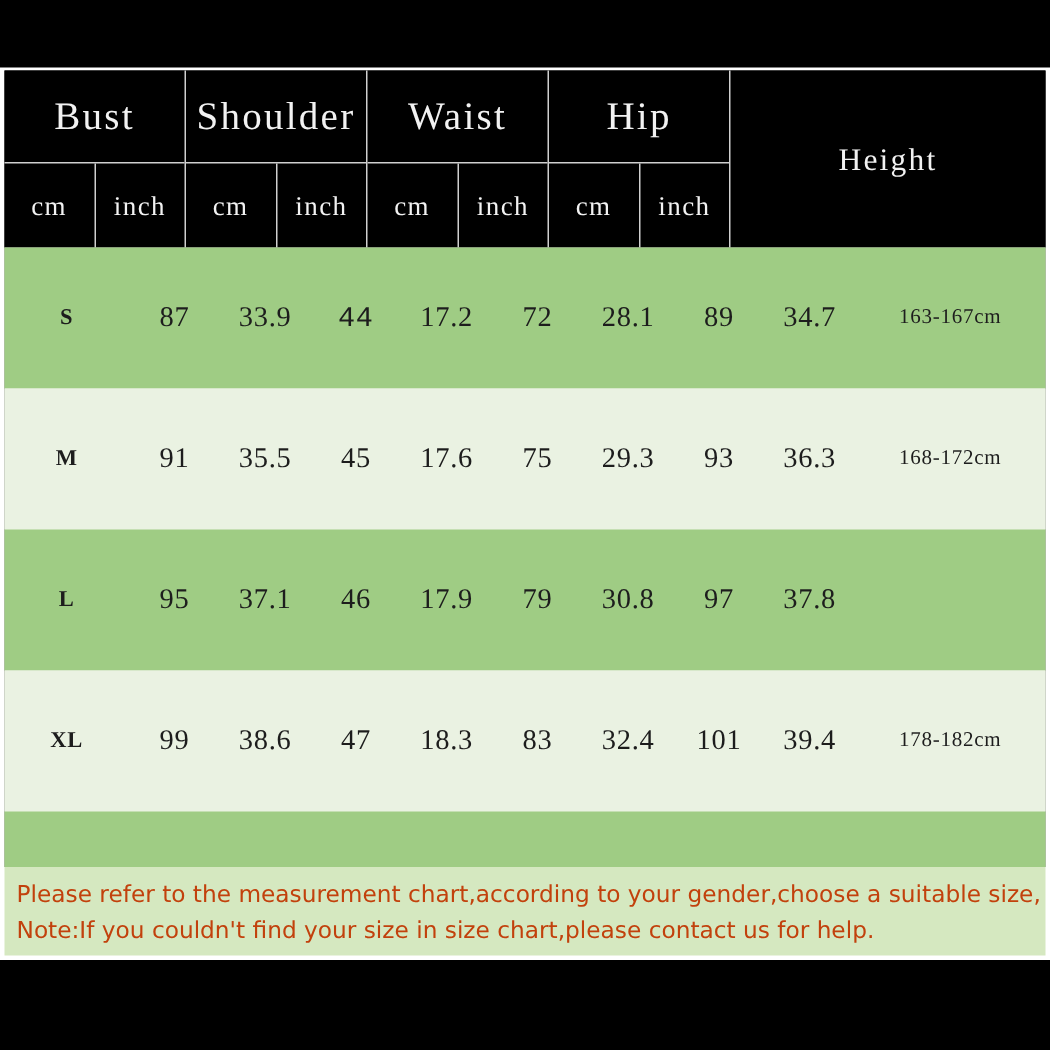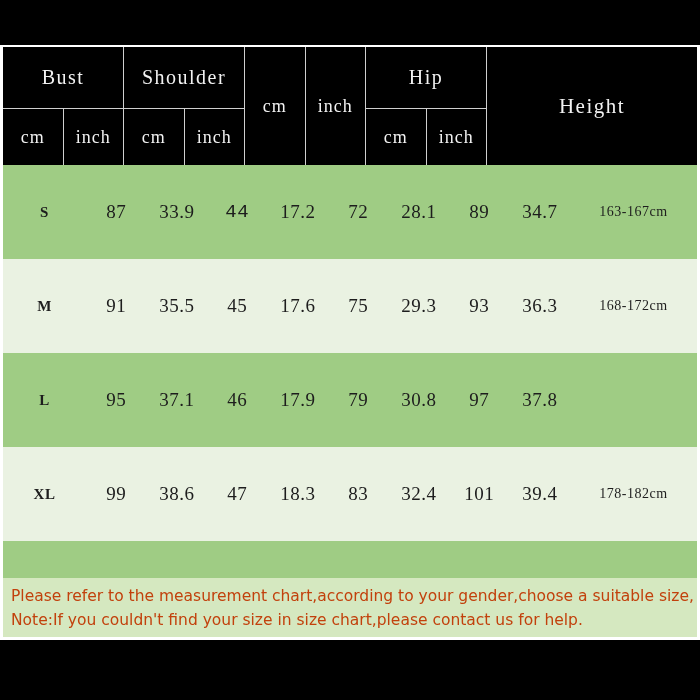--- a/index.html
+++ b/index.html
@@ -71,21 +71,21 @@
   }
   .hdr-merged.size-cell { align-items: flex-end; padding-bottom: 18px; }
 
   
   .hdr-title {
     height: 62px;
     display: flex;
     align-items: center;
     justify-content: center;
     color: #f2f2f2;
-    font-size: 20px;
+    font-size: 26px;
     letter-spacing: 1.5px;
     border-bottom: 1px solid #cfcfcf;
     box-sizing: border-box;
   }
   .hdr-units {
     flex: 1 1 auto;
     display: flex;
     box-sizing: border-box;
   }
   .hdr-unit {
@@ -174,20 +174,21 @@
 
         <div class="hdr-col" style="width:121px">
           <div class="hdr-title">Shoulder</div>
           <div class="hdr-units">
             <div class="hdr-unit">cm</div>
             <div class="hdr-unit">inch</div>
           </div>
         </div>
 
         <div class="hdr-col" style="width:121px">
+          <div class="hdr-title">Waist</div>
           <div class="hdr-units">
             <div class="hdr-unit">cm</div>
             <div class="hdr-unit">inch</div>
           </div>
         </div>
 
         <div class="hdr-col" style="width:121px">
           <div class="hdr-title">Hip</div>
           <div class="hdr-units">
             <div class="hdr-unit">cm</div>

